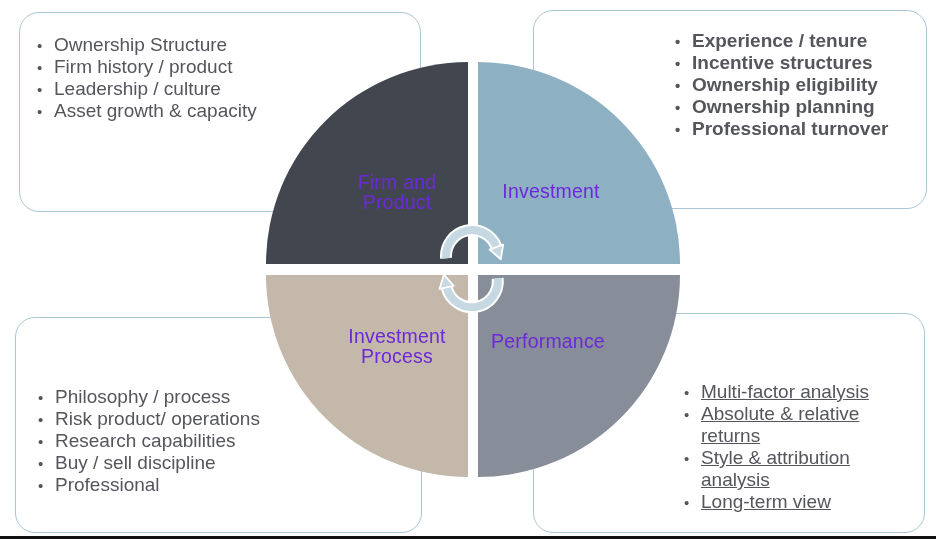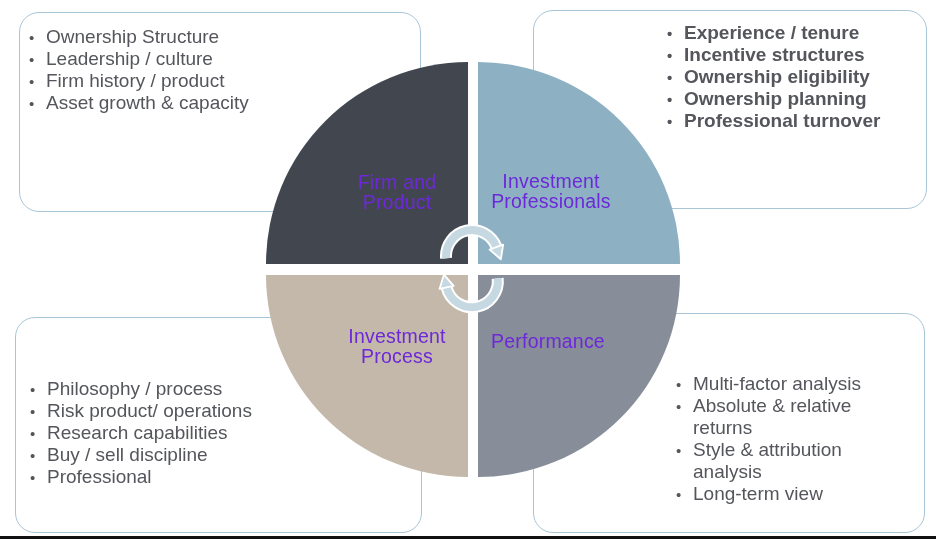--- a/index.html
+++ b/index.html
@@ -11,35 +11,35 @@
   
   .note-box {
     position:absolute; border:1px solid #a8c6d7; border-radius:20px;
     background:transparent; z-index:1;
   }
   .box-tl { left:19px;  top:12px;  width:400px; height:198px; }
   .box-tr { left:533px; top:10px;  width:392px; height:197px;font-weight:bold; }
   .box-bl { left:15px;  top:317px; width:405px; height:214px; }
   .box-br { left:533px; top:313px; width:390px; height:218px; }
 
-  .note-list { list-style:none; margin:4px; padding:0; position:absolute; }
+  .note-list { list-style:none; margin:12px; padding:0; position:absolute; }
   .note-list li {
     position:relative; padding-left:20px;
     font-size:19px; line-height:22px; color:#54565b;
     white-space:nowrap;
   }
   .note-list li::before {
     content:"\2022"; position:absolute; left:3px; top:1px;
     font-size:15px; line-height:22px; color:#54565b;
   }
   .list-tl { left:2px;   top:9px;  }
   .list-tr { left:126px; top:7px;  }
   .list-bl { left:7px;   top:56px; }
   .list-br { left:135px; top:55px; }
-  .list-br li { white-space:normal; width:218px; }
+  .list-br li { white-space:normal; width:218px;text-decoration:underline; }
 
   
   .quadrant { position:absolute; width:202px; height:202px; z-index:2; }
   .q-tl { left:266px; top:62px;  background:#42474f; border-radius:202px 0 0 0; }
   .q-tr { left:478px; top:62px;  background:#8db1c3; border-radius:0 202px 0 0; }
   .q-bl { left:266px; top:275px; background:#c3b8a9; border-radius:0 0 0 202px; }
   .q-br { left:478px; top:275px; background:#878e99; border-radius:0 0 202px 0; }
 
   .q-label {
     position:absolute; z-index:3; transform:translate(-50%,-50%);
@@ -61,22 +61,22 @@
   }
 </style>
 </head>
 <body>
 
 <div class="stage">
 
   <div class="note-box box-tl">
     <ul class="note-list list-tl">
       <li>Ownership Structure</li>
+      <li>Firm history / product</li>
       <li>Leadership / culture</li>
-      <li>Firm history / product</li>
       <li>Asset growth &amp; capacity</li>
     </ul>
   </div>
 
   <div class="note-box box-tr">
     <ul class="note-list list-tr">
       <li>Experience / tenure</li>
       <li>Incentive structures</li>
       <li>Ownership eligibility</li>
       <li>Ownership planning</li>
@@ -107,21 +107,20 @@
   <div class="quadrant q-tr"></div>
   <div class="quadrant q-bl"></div>
   <div class="quadrant q-br"></div>
 
   <div class="q-label lbl-tl">
     <div>Firm and</div>
     <div>Product</div>
   </div>
   <div class="q-label lbl-tr">
     <div>Investment</div>
-    <div>Professionals</div>
   </div>
   <div class="q-label lbl-bl">
     <div>Investment</div>
     <div>Process</div>
   </div>
   <div class="q-label lbl-br">
     <div>Performance</div>
   </div>
 
   <svg class="cycle-svg" width="100" height="100" viewBox="0 0 100 100">

